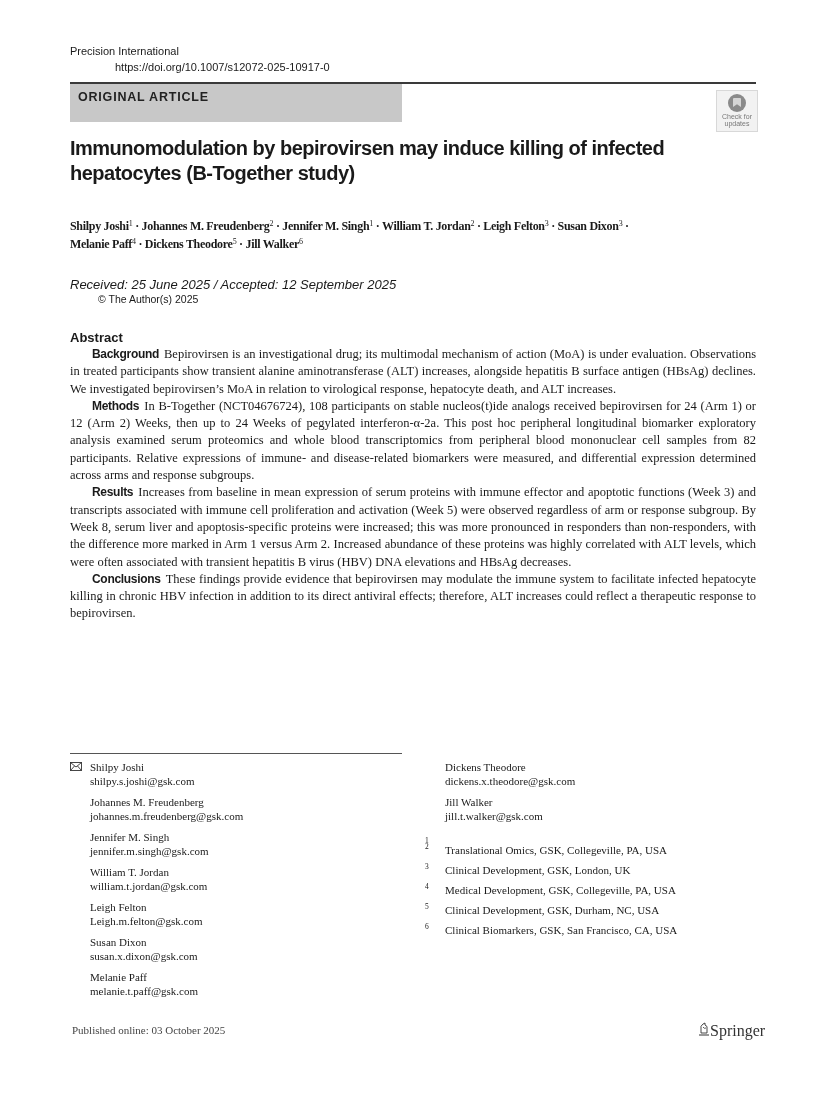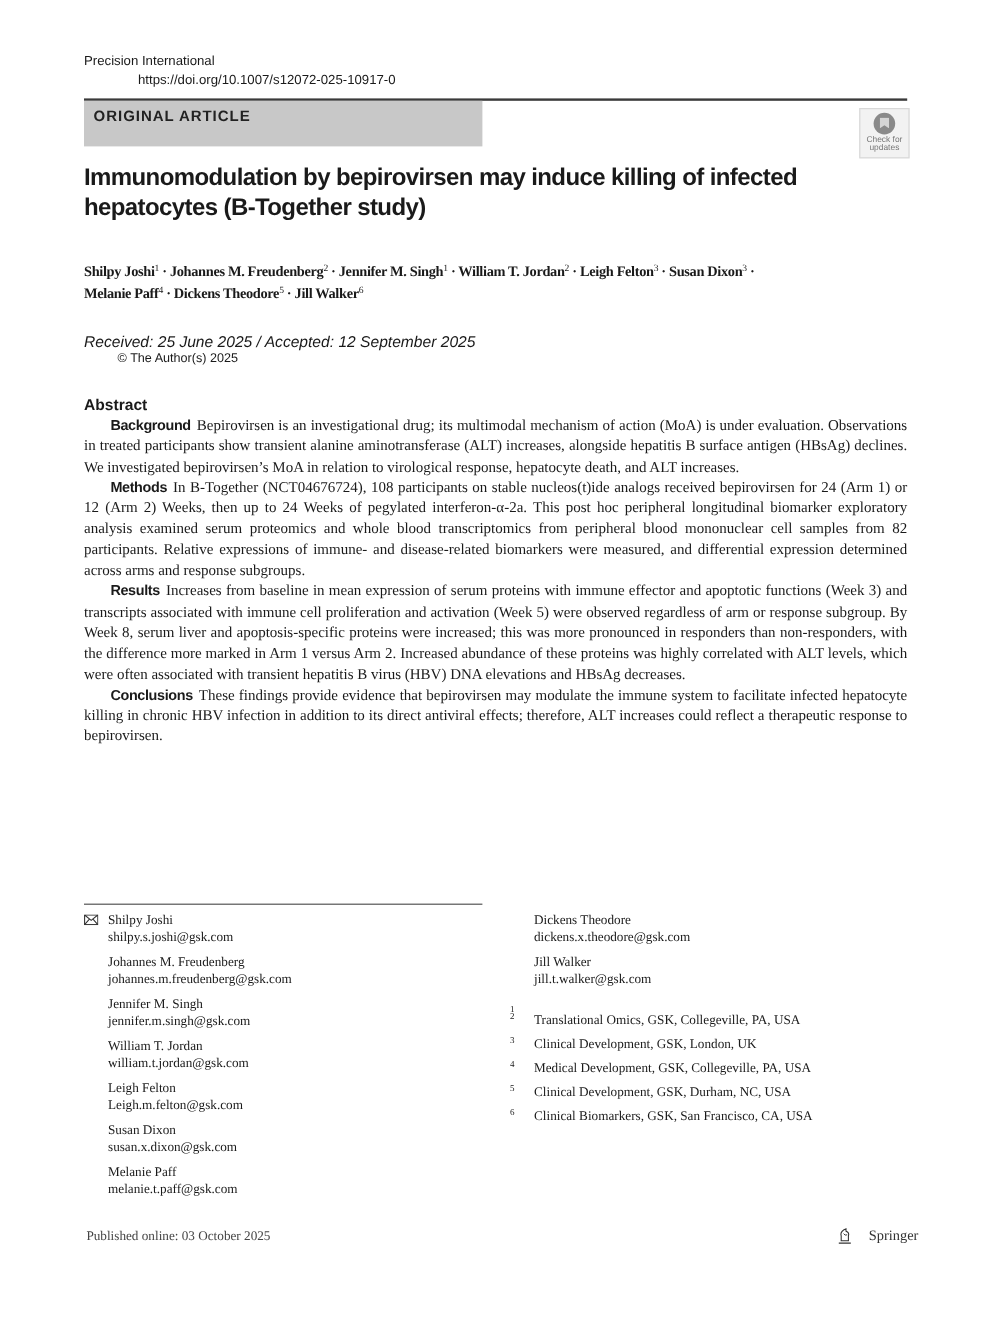--- a/index.html
+++ b/index.html
@@ -36,21 +36,21 @@
   .contacts { left: 90px; top: 760px; width: 320px; font-size: 11px; line-height: 14px; }
   .contact { margin-bottom: 7px; }
   .mail-icon { left: 70px; top: 762px; width: 12px; height: 9px; }
 
   .contacts-right { left: 445px; top: 760px; width: 320px; font-size: 11px; line-height: 14px; }
   .affiliations { left: 425px; top: 837px; width: 340px; font-size: 11px; line-height: 14px; }
   .aff { position: relative; padding-left: 20px; margin-bottom: 6px; }
   .aff sup { position: absolute; left: 0; top: 0; font-size: 7.5px; line-height: 8px; }
 
   .published { left: 72px; top: 1024px; font-size: 11px; color: #444; }
-  .springer { left: 698px; top: 1022px; font-size: 12px; color: #333; display: flex; align-items: flex-end; gap: 14px; }
+  .springer { left: 698px; top: 1022px; font-size: 16px; color: #333; display: flex; align-items: flex-start; gap: 0; }
 </style>
 </head>
 <body>
 
 <div class="abs sans journal-name">Precision International</div>
 <a class="abs sans doi" style="color:inherit;text-decoration:none;padding-left:45px;">https://doi.org/10.1007/s12072-025-10917-0</a>
 
 <div class="abs top-rule"></div>
 <div class="abs article-type sans">
   <span>ORIGINAL ARTICLE</span>

